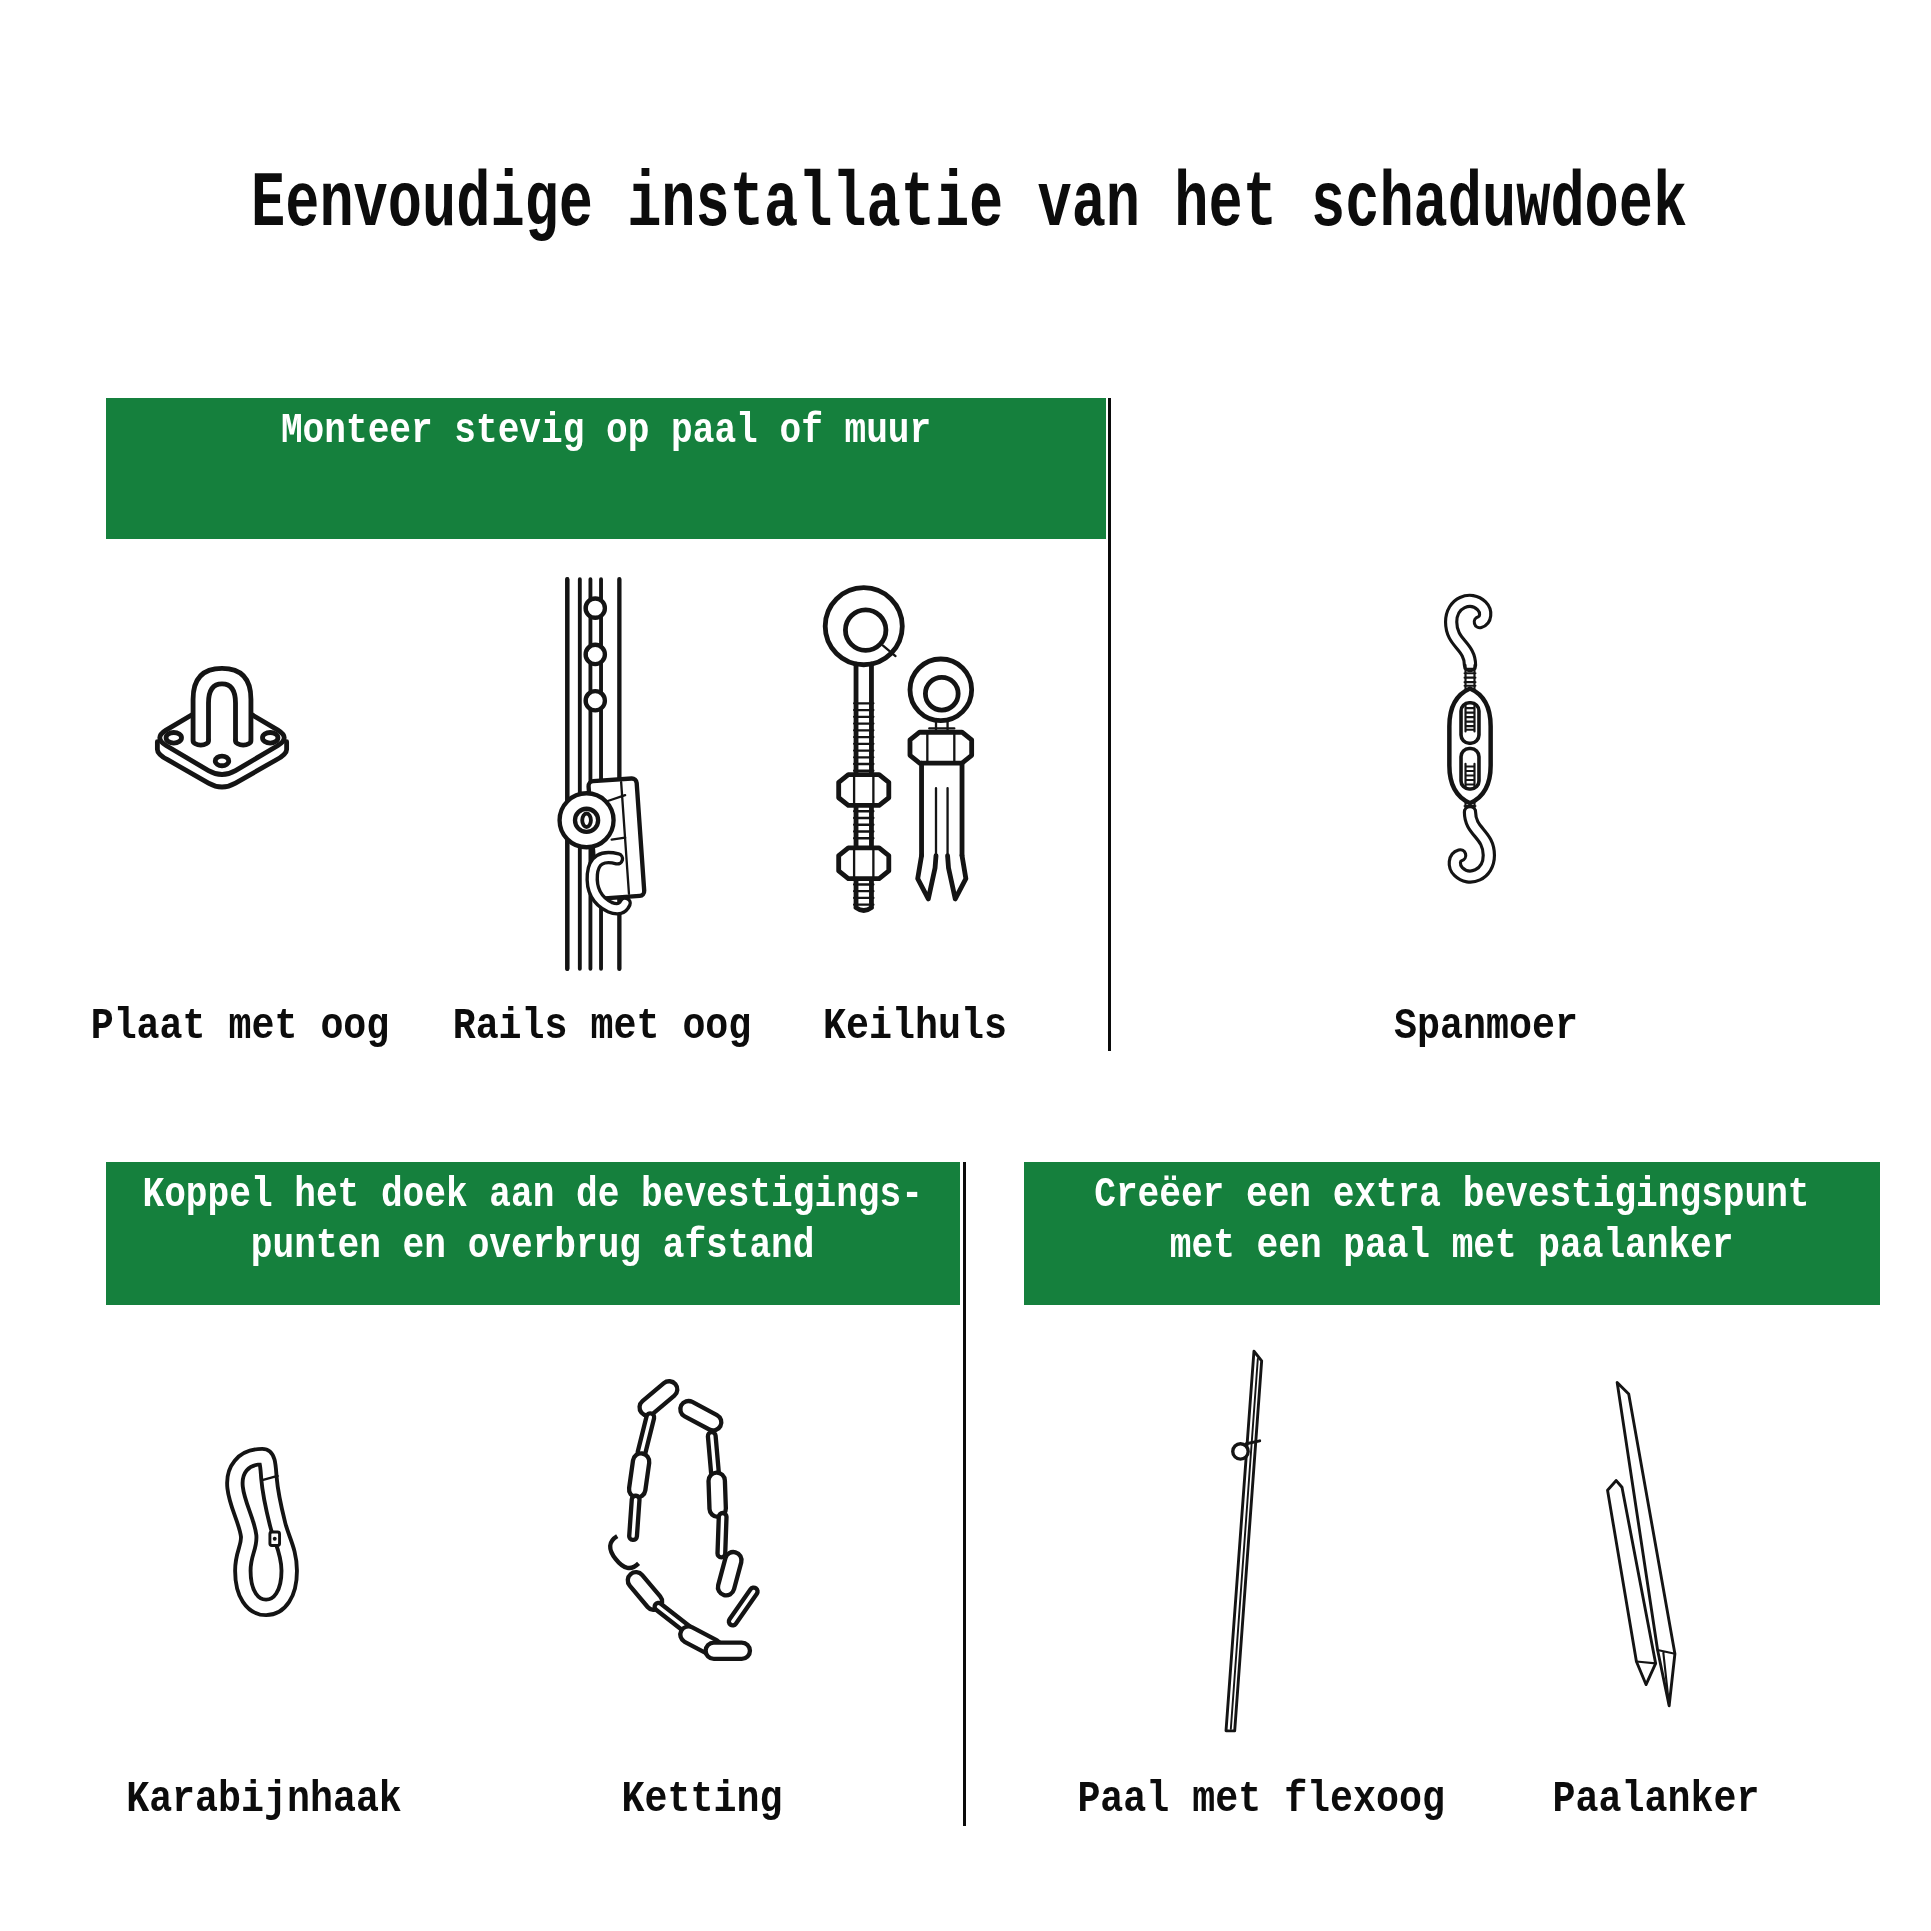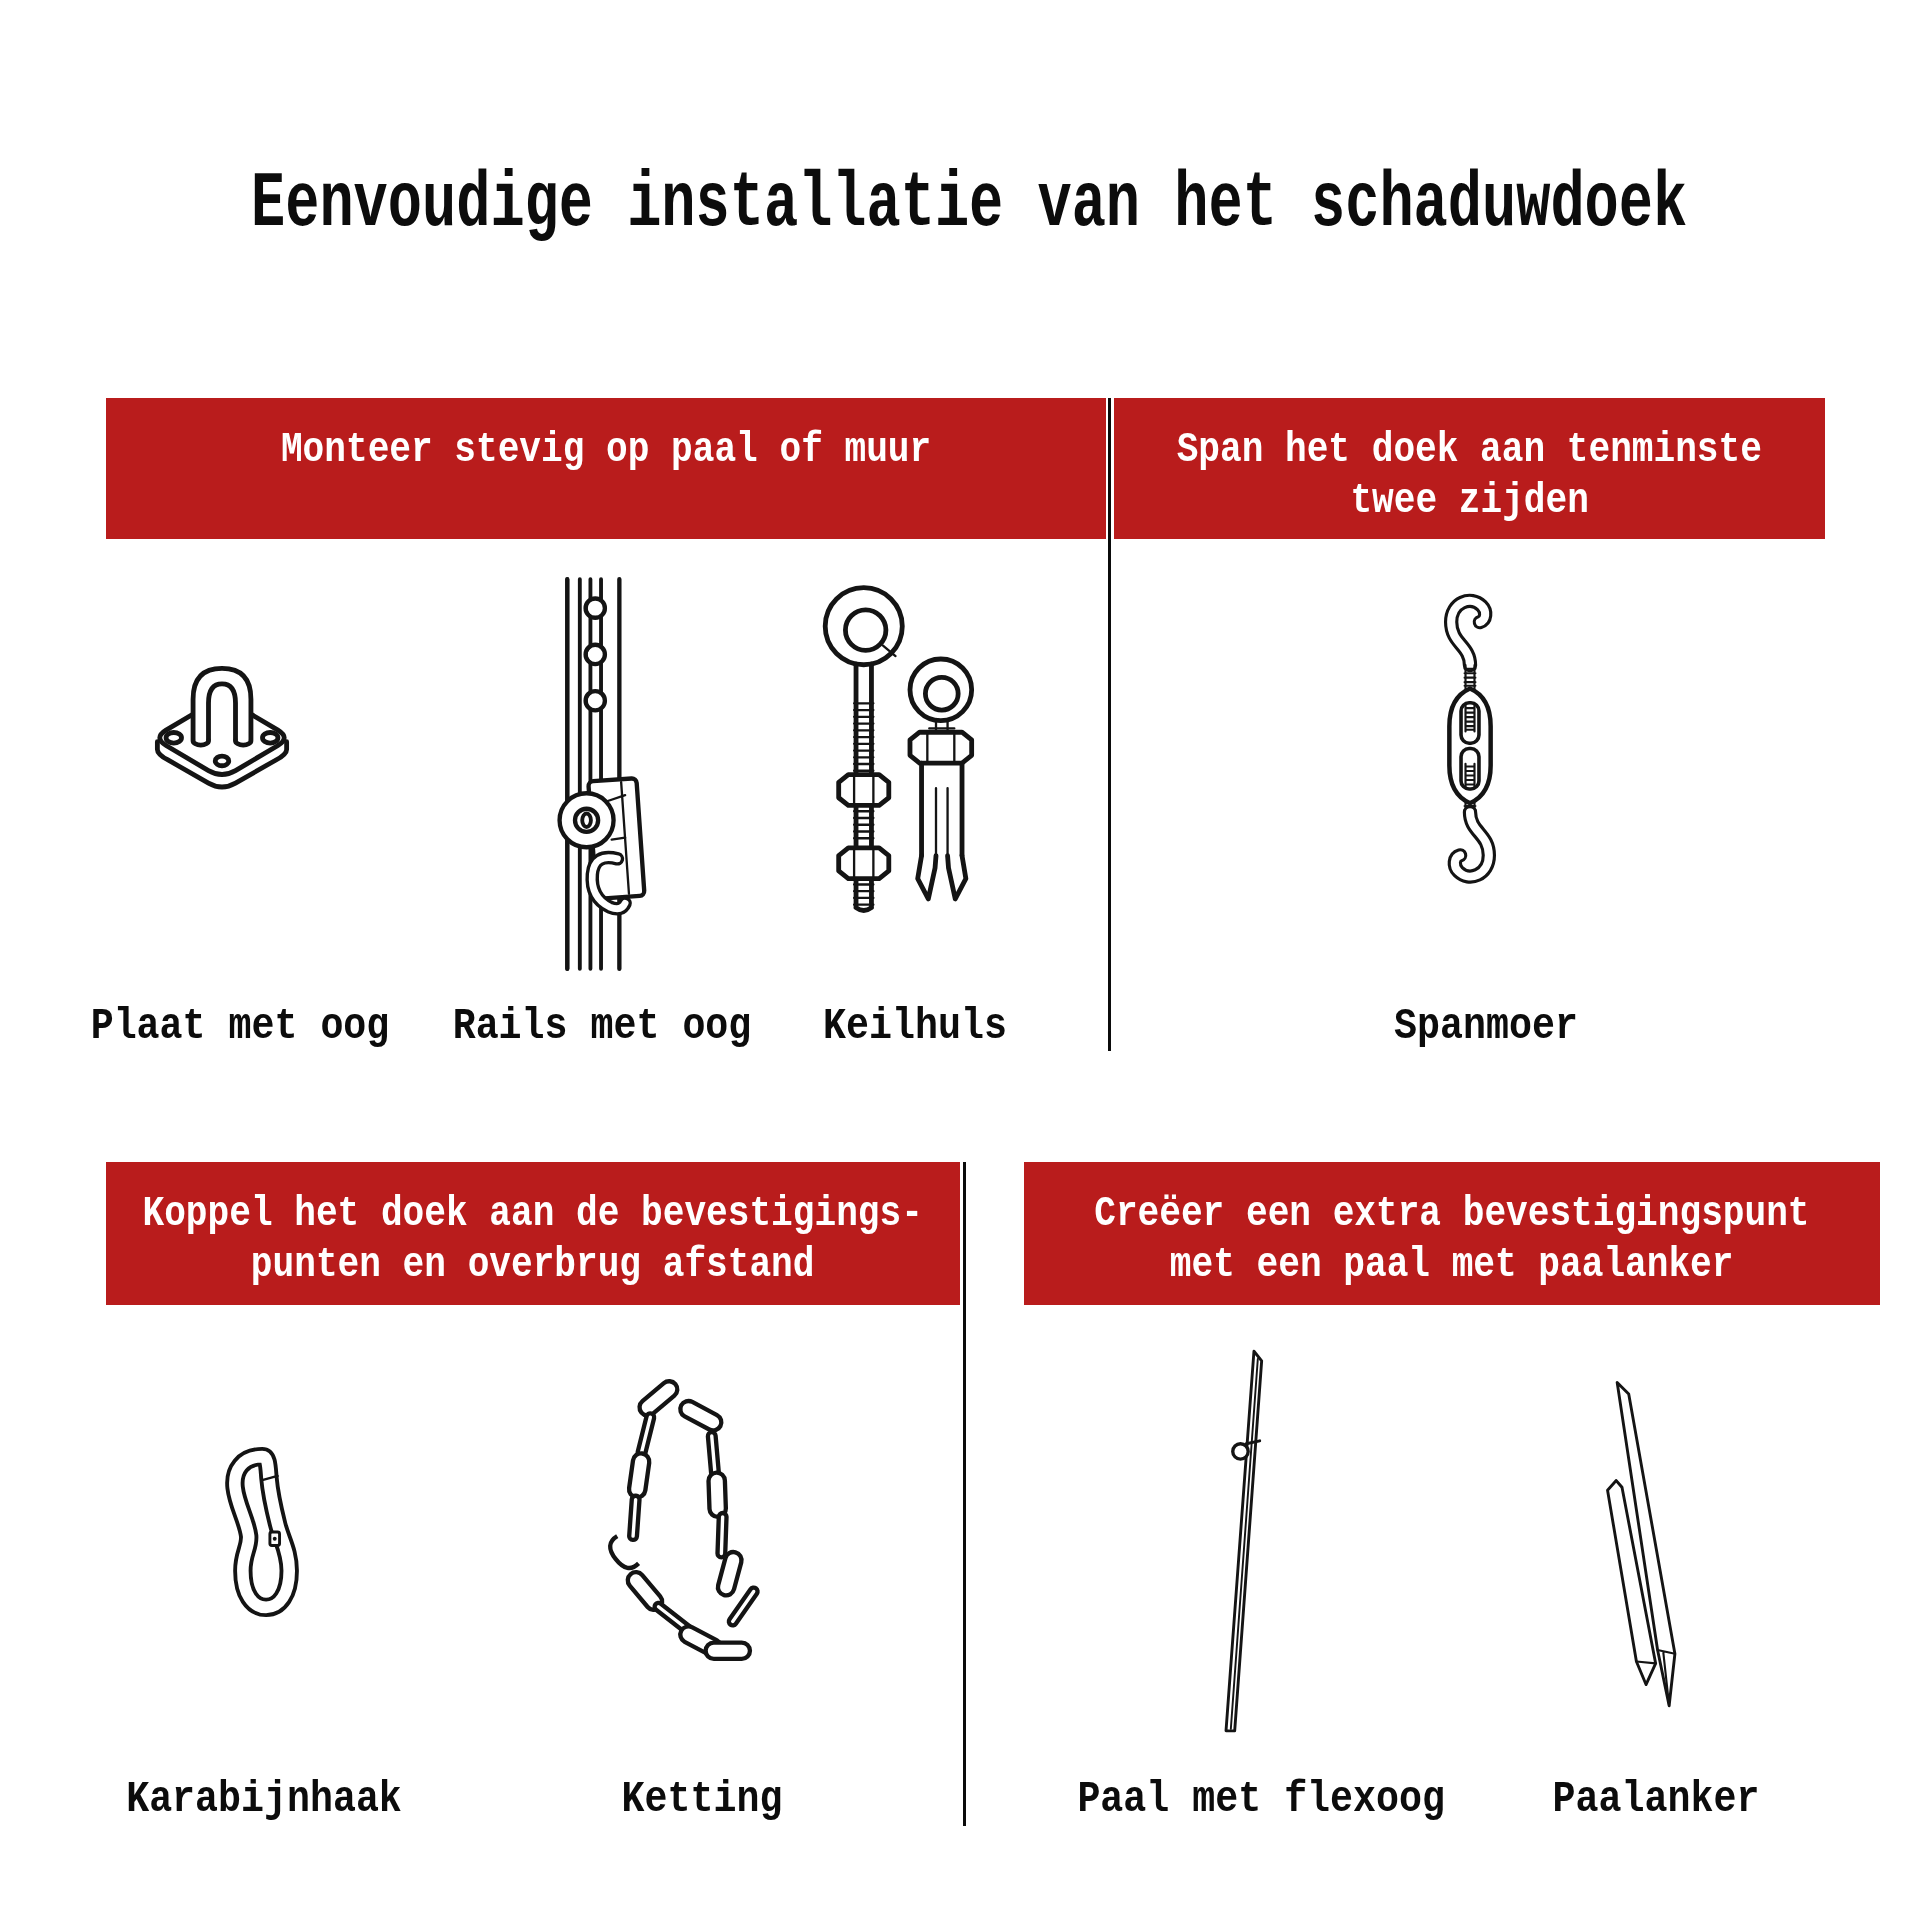--- a/index.html
+++ b/index.html
@@ -1,22 +1,22 @@
 <!DOCTYPE html>
 <html><head>
 <meta charset="utf-8">
 <style>
   html,body{margin:0;padding:0;background:#ffffff;}
   .canvas{position:relative;width:1931px;height:1931px;background:#ffffff;overflow:hidden;
           font-family:Liberation Mono, monospace;color:#0d0d0d;}
   .page-title{position:absolute;left:0;top:158px;width:1931px;text-align:center;
           font-size:77px;line-height:93px;font-weight:bold;color:#0c0c0c;
           transform:scaleX(.74);white-space:nowrap;}
-  .bar{position:absolute;background:#b91c1c;color:#ffffff;box-sizing:border-box;
-          display:flex;flex-direction:column;align-items:center;padding-top:27px;}
+  .bar{position:absolute;background:#15803d;color:#ffffff;box-sizing:border-box;
+          display:flex;flex-direction:column;align-items:center;padding-top:8px;}
   .bar .hline{font-size:42px;line-height:51px;font-weight:bold;white-space:nowrap;
           transform:scaleX(.86);}
   .vline{position:absolute;width:2.9px;background:#0b0b0b;}
   .item-label{position:absolute;width:406px;text-align:center;font-size:44px;line-height:54px;
           font-weight:bold;color:#0c0c0c;transform:scaleX(.87);white-space:nowrap;}
   .illus{position:absolute;}
   .illus svg{display:block;width:100%;height:100%;}
   .ln{fill:none;stroke:#141414;stroke-width:5;stroke-linecap:round;stroke-linejoin:round;}
   .lnf{fill:#ffffff;stroke:#141414;stroke-width:5;stroke-linecap:round;stroke-linejoin:round;}
   .thin{fill:none;stroke:#141414;stroke-width:2.4;stroke-linecap:round;}
@@ -25,24 +25,20 @@
 </style>
 </head>
 <body>
 
 <div class="canvas">
 
   <div class="page-title">Eenvoudige installatie van het schaduwdoek</div>
 
   <div class="bar" style="left:106px;top:398px;width:1000px;height:141px;">
     <div class="hline">Monteer stevig op paal of muur</div>
-  </div>
-  <div class="bar" style="left:1114px;top:398px;width:711px;height:141px;">
-    <div class="hline">Span het doek aan tenminste</div>
-    <div class="hline">twee zijden</div>
   </div>
   <div class="vline" style="left:1108px;top:398px;height:653px;"></div>
 
   <div class="bar" style="left:106px;top:1162px;width:854px;height:143px;">
     <div class="hline">Koppel het doek aan de bevestigings-</div>
     <div class="hline">punten en overbrug afstand</div>
   </div>
   <div class="bar" style="left:1024px;top:1162px;width:856px;height:143px;">
     <div class="hline">Creëer een extra bevestigingspunt</div>
     <div class="hline">met een paal met paalanker</div>

